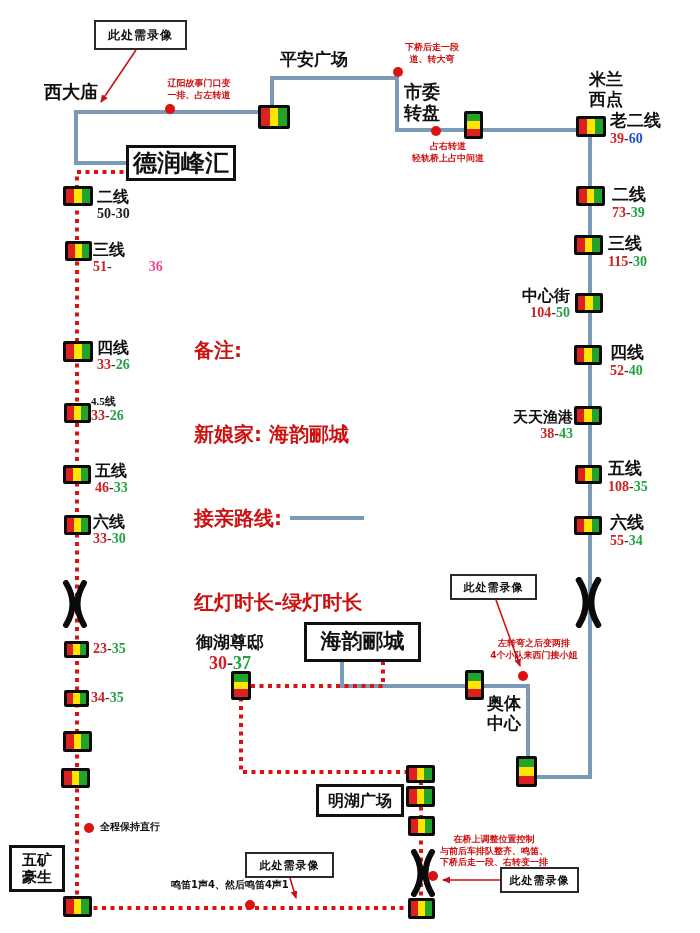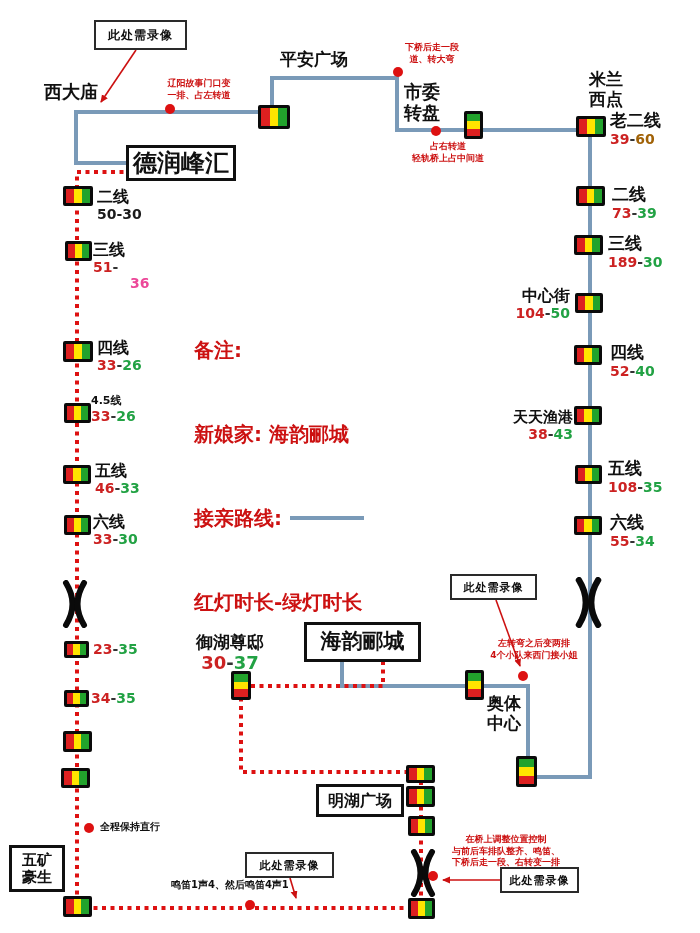--- a/index.html
+++ b/index.html
@@ -17,21 +17,21 @@
   }
   .callout{
     position:absolute;border:2px solid #2a2a2a;background:#fff;
     display:flex;align-items:center;justify-content:center;
     font-weight:bold;color:#101010;z-index:7;letter-spacing:1px;
   }
   .plabel{position:absolute;font-weight:bold;color:#101010;white-space:pre-line;line-height:1.15;z-index:5;}
   .light{position:absolute;border:3px solid #0a0a0a;border-radius:2px;display:flex;background:#fff;z-index:5;box-sizing:border-box;}
   .light.v{flex-direction:column;}
   .light i{flex:1;display:block;}
-  .stoplabel{position:absolute;font-weight:bold;line-height:1.15;z-index:5;}
+  .stoplabel{position:absolute;font-weight:bold;line-height:1.15;z-index:5;font-family:Liberation Serif, serif;}
   .stoplabel .nm{color:#101010;}
   .timing{letter-spacing:0px;}
   .note{position:absolute;font-weight:bold;white-space:pre-line;line-height:1.3;z-index:6;}
   .dot{position:absolute;width:10px;height:10px;border-radius:50%;z-index:8;}
   .bridge{position:absolute;z-index:6;}
   .legend{position:absolute;left:194px;top:280px;font-weight:bold;font-size:20px;line-height:28px;white-space:pre;z-index:6;}
   .lg-row{display:flex;align-items:center;}
   .sample{display:inline-block;margin-left:8px;}
   .sample.solid{width:74px;height:4px;}
   .sample.dotted{width:88px;height:5px;}
@@ -218,29 +218,29 @@
       <div class="plabel" style="left: 589px; top: 70px; font-size: 17px;">米兰
 西点</div>
       <div class="plabel" style="left: 487px; top: 694px; font-size: 17px;">奥体
 中心</div>
       <div class="callout" style="left: 94px; top: 20px; width: 89px; height: 26px; font-size: 12px;">此处需录像</div>
       <div class="callout" style="left: 450px; top: 574px; width: 83px; height: 22px; font-size: 11px;">此处需录像</div>
       <div class="callout" style="left: 245px; top: 852px; width: 85px; height: 22px; font-size: 11px;">此处需录像</div>
       <div class="callout" style="left: 500px; top: 867px; width: 75px; height: 22px; font-size: 11px;">此处需录像</div>
       <div class="stoplabel" style="left: 610px; top: 111px; width: 72px; text-align: left;">
         <div class="nm" style="font-size: 17px;">老二线</div>
-        <div class="timing" style="font-size: 14px;"><span style="color: rgb(204, 34, 34);">39</span><span style="color: rgb(51, 51, 51);">-</span><span style="color: #a16207; margin-top: 16px;">60</span></div>
+        <div class="timing" style="font-size: 14px;"><span style="color: rgb(204, 34, 34);">39</span><span style="color: rgb(51, 51, 51);">-</span><span style="color: #1d4ed8; margin-top: 16px;">60</span></div>
       </div>
       <div class="stoplabel" style="left: 612px; top: 185px; width: 72px; text-align: left;">
         <div class="nm" style="font-size: 17px;">二线</div>
         <div class="timing" style="font-size: 14px;"><span style="color: rgb(204, 34, 34);">73</span><span style="color: rgb(51, 51, 51);">-</span><span style="color: rgb(34, 162, 68);">39</span></div>
       </div>
       <div class="stoplabel" style="left: 608px; top: 234px; width: 76px; text-align: left;">
         <div class="nm" style="font-size: 17px;">三线</div>
-        <div class="timing" style="font-size: 14px;"><span style="color: rgb(204, 34, 34);">189</span><span style="color: rgb(51, 51, 51);">-</span><span style="color: rgb(34, 162, 68);">30</span></div>
+        <div class="timing" style="font-size: 14px;"><span style="color: rgb(204, 34, 34);">115</span><span style="color: rgb(51, 51, 51);">-</span><span style="color: rgb(34, 162, 68);">30</span></div>
       </div>
       <div class="stoplabel" style="left: 495px; top: 287px; width: 75px; text-align: right;">
         <div class="nm" style="font-size: 16px;">中心街</div>
         <div class="timing" style="font-size: 14px;"><span style="color: rgb(204, 34, 34);">104</span><span style="color: rgb(51, 51, 51);">-</span><span style="color: rgb(34, 162, 68);">50</span></div>
       </div>
       <div class="stoplabel" style="left: 610px; top: 343px; width: 72px; text-align: left;">
         <div class="nm" style="font-size: 17px;">四线</div>
         <div class="timing" style="font-size: 14px;"><span style="color: rgb(204, 34, 34);">52</span><span style="color: rgb(51, 51, 51);">-</span><span style="color: rgb(34, 162, 68);">40</span></div>
       </div>
       <div class="stoplabel" style="left: 497px; top: 409px; width: 76px; text-align: right;">
@@ -290,21 +290,21 @@
         <div class="timing" style="font-size: 18px;"><span style="color: rgb(204, 34, 34);">30</span><span style="color: rgb(51, 51, 51);">-</span><span style="color: rgb(34, 162, 68);">37</span></div>
       </div>
       <div class="note" style="left: 143px; top: 78px; width: 112px; font-size: 9px; color: rgb(204, 17, 17); text-align: center;">辽阳故事门口变
 一排、占左转道</div>
       <div class="note" style="left: 378px; top: 42px; width: 108px; font-size: 9px; color: rgb(204, 17, 17); text-align: center;">下桥后走一段
 道、转大弯</div>
       <div class="note" style="left: 392px; top: 141px; width: 112px; font-size: 9px; color: rgb(204, 17, 17); text-align: center;">占右转道
 轻轨桥上占中间道</div>
       <div class="note" style="left: 475px; top: 638px; width: 118px; font-size: 9px; color: rgb(204, 17, 17); text-align: center;">左转弯之后变两排
 4个小队来西门接小姐</div>
-      <div class="note" style="left: 445px; top: 834px; width: 122px; font-size: 9px; color: rgb(204, 17, 17); text-align: center;">在桥上调整位置控制
+      <div class="note" style="left: 433px; top: 834px; width: 122px; font-size: 9px; color: rgb(204, 17, 17); text-align: center;">在桥上调整位置控制
 与前后车排队整齐、鸣笛、
 下桥后走一段、右转变一排</div>
       <div class="note" style="left: 100px; top: 820px; font-size: 10px; color: rgb(16, 16, 16);">全程保持直行</div>
       <div class="note" style="left: 171px; top: 878px; font-size: 10px; color: rgb(16, 16, 16);">鸣笛1声4、然后鸣笛4声1</div>
       <div class="dot" style="left: 165px; top: 104px; background: rgb(221, 17, 17);"></div>
       <div class="dot" style="left: 393px; top: 67px; background: rgb(221, 17, 17);"></div>
       <div class="dot" style="left: 431px; top: 126px; background: rgb(221, 17, 17);"></div>
       <div class="dot" style="left: 518px; top: 671px; background: rgb(221, 17, 17);"></div>
       <div class="dot" style="left: 84px; top: 823px; background: rgb(221, 17, 17);"></div>
       <div class="dot" style="left: 245px; top: 900px; background: rgb(221, 17, 17);"></div>

